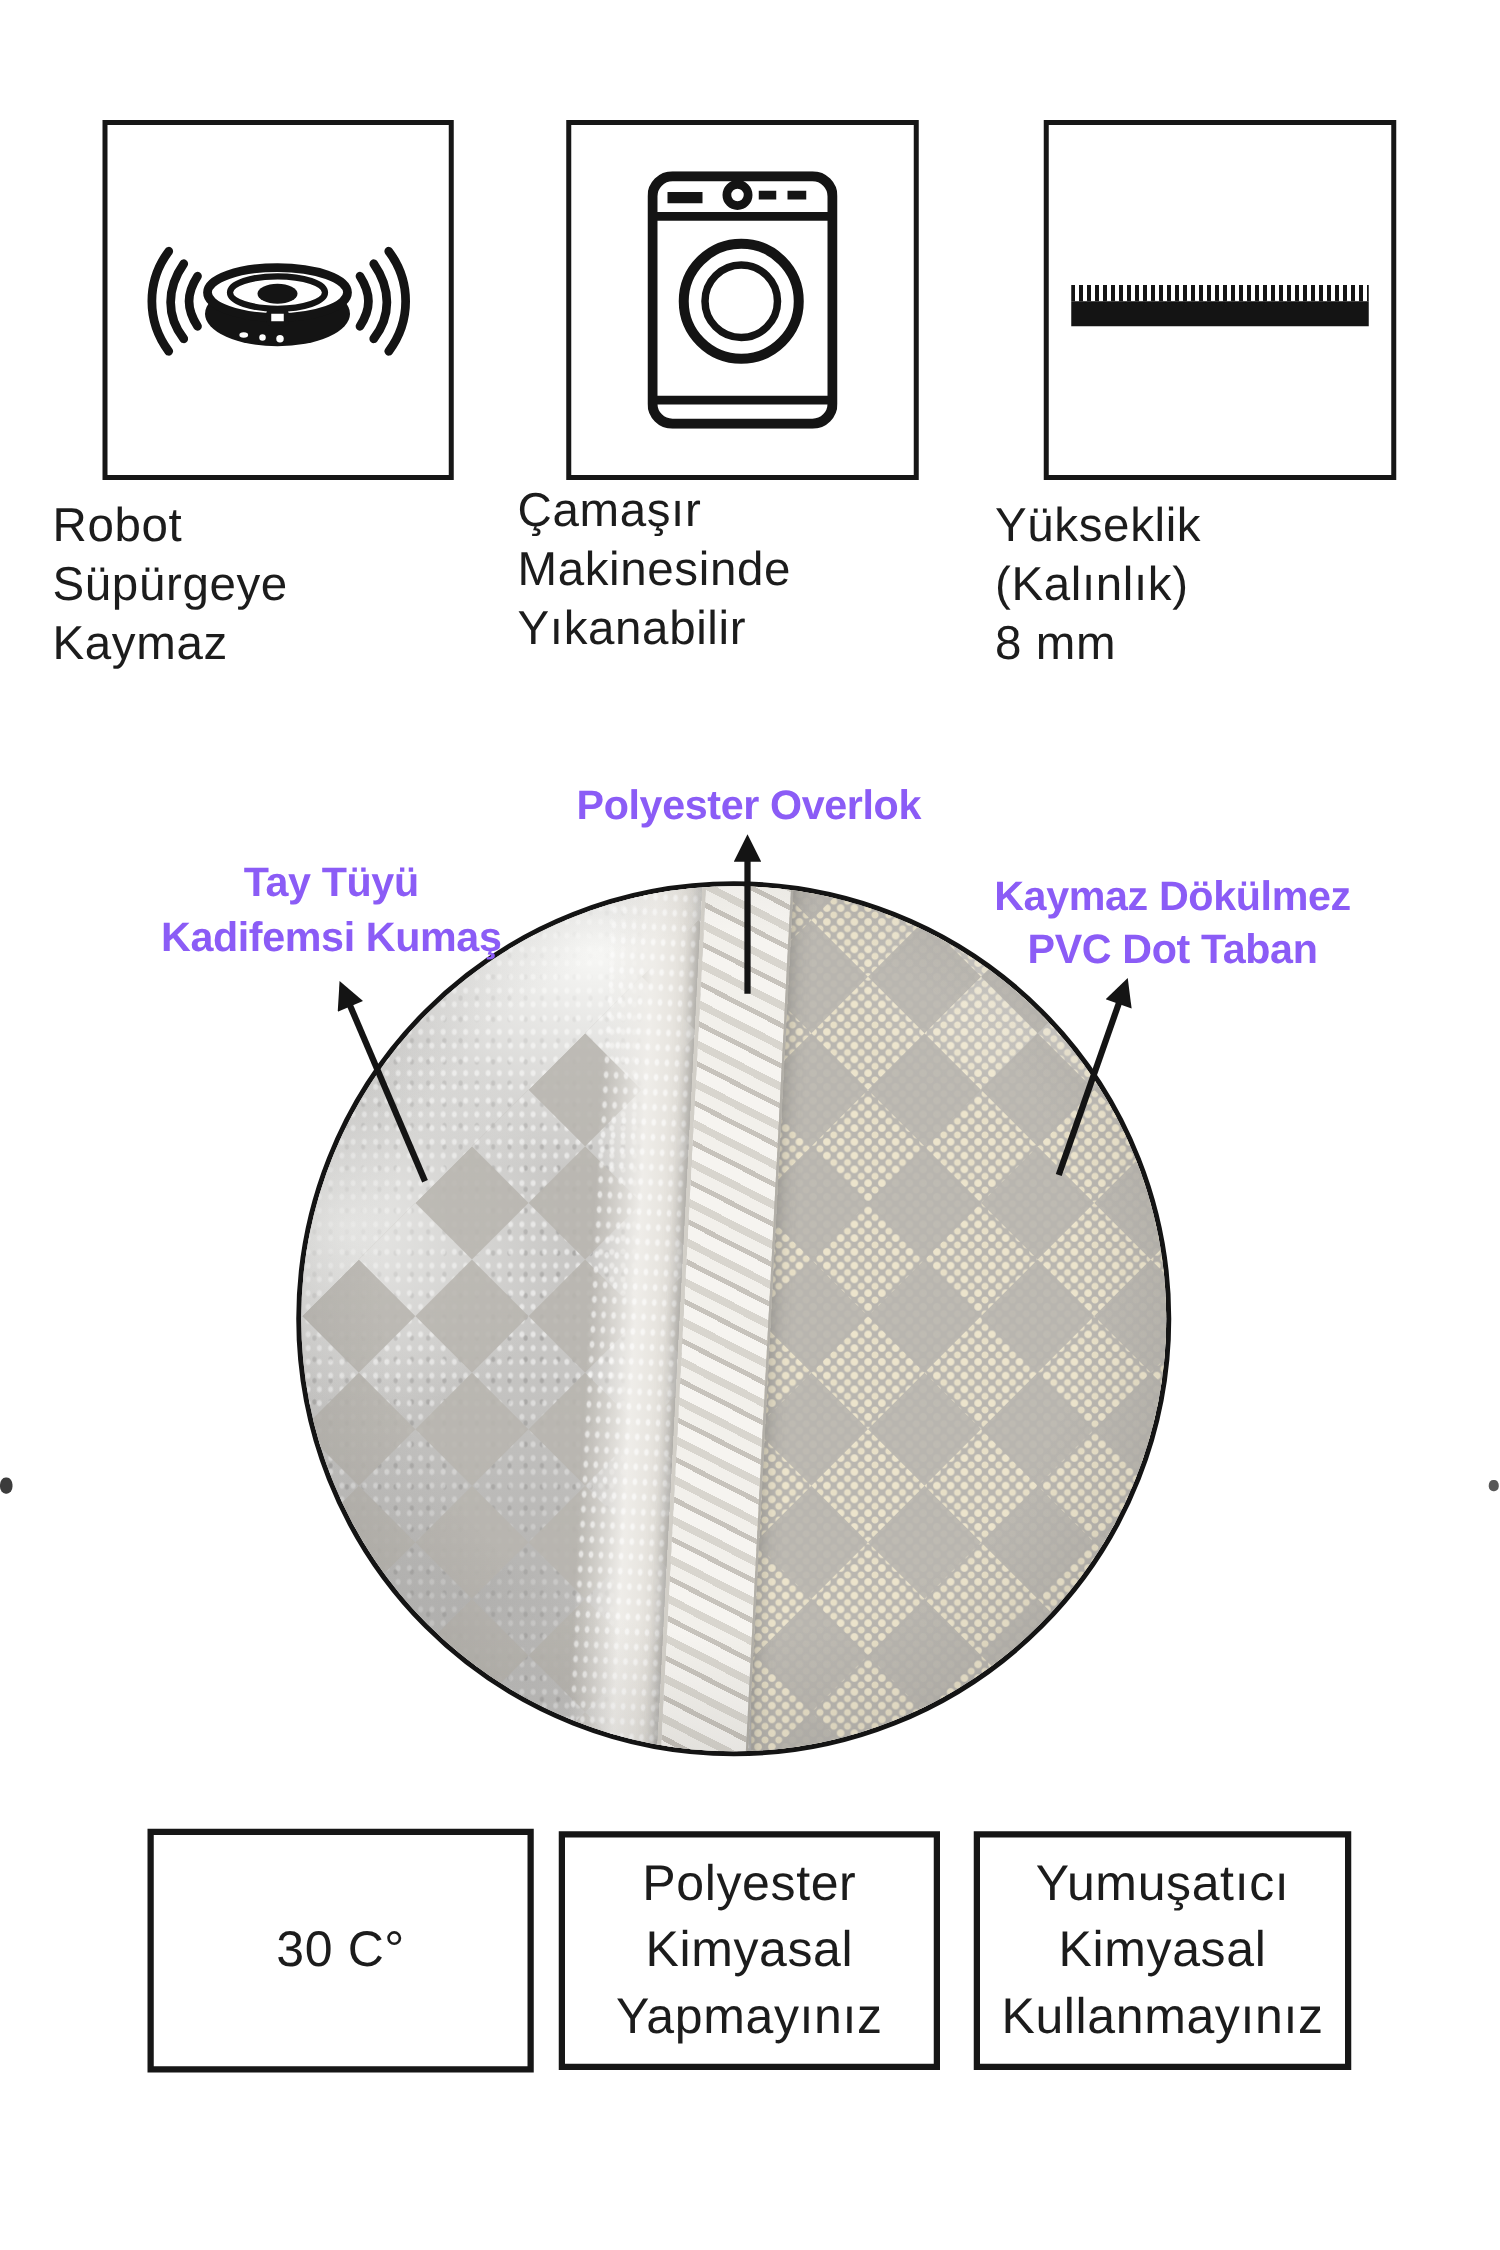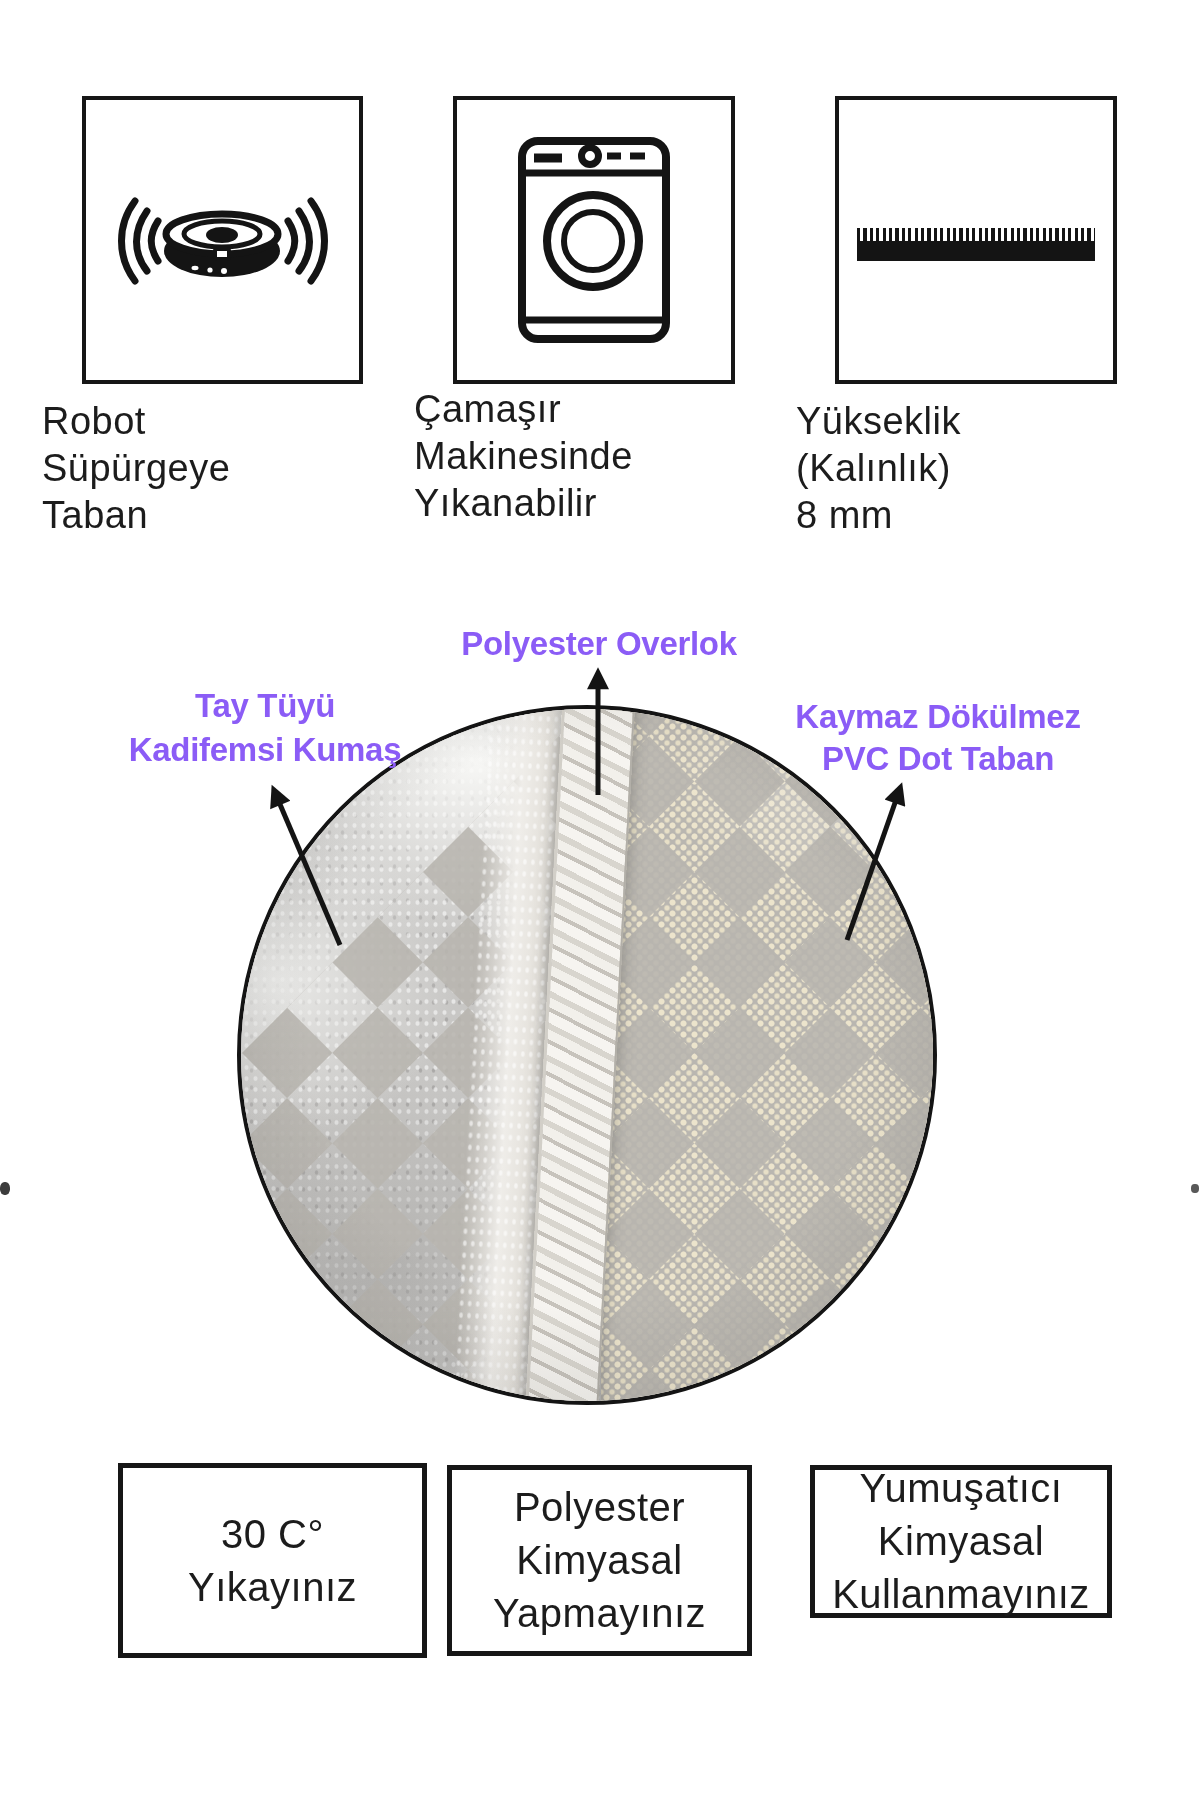--- a/index.html
+++ b/index.html
@@ -129,21 +129,21 @@
   <div class="fbox" style="left:835px;top:96px;width:282px;height:288px">
     <div class="comb">
       <div class="teeth"></div>
       <div class="bar"></div>
     </div>
   </div>
 
   <div class="caption" style="left:42px;top:398px;width:360px">
     <span>Robot</span>
     <span>Süpürgeye</span>
-    <span>Taban</span>
+    <span>Kaymaz</span>
   </div>
   <div class="caption" style="left:414px;top:386px;width:360px">
     <span>Çamaşır</span>
     <span>Makinesinde</span>
     <span>Yıkanabilir</span>
   </div>
   <div class="caption" style="left:796px;top:398px;width:360px">
     <span>Yükseklik</span>
     <span>(Kalınlık)</span>
     <span>8 mm</span>
@@ -178,28 +178,27 @@
     </defs>
     <g stroke="#141414" stroke-width="5" fill="none">
       <path d="M 598,795 L 598,686" marker-end="url(#ah)"></path>
       <path d="M 340,945 L 279,802" marker-end="url(#ah)"></path>
       <path d="M 847,940 L 896,800" marker-end="url(#ah)"></path>
     </g>
   </svg>
 
   <div class="cbox" style="left:118px;top:1463px;width:309px;height:195px">
     <span>30 C°</span>
-    <span>Yıkayınız</span>
   </div>
   <div class="cbox" style="left:447px;top:1465px;width:305px;height:191px">
     <span>Polyester</span>
     <span>Kimyasal</span>
     <span>Yapmayınız</span>
   </div>
-  <div class="cbox" style="left:810px;top:1465px;width:302px;height:153px">
+  <div class="cbox" style="left:779px;top:1465px;width:302px;height:191px">
     <span>Yumuşatıcı</span>
     <span>Kimyasal</span>
     <span>Kullanmayınız</span>
   </div>
 
   <div class="artifact" style="left:0;top:1182px;width:10px;height:13px"></div>
   <div class="artifact" style="left:1191px;top:1184px;width:8px;height:9px;background:#585858"></div>
 </div>
 
 </body></html>

